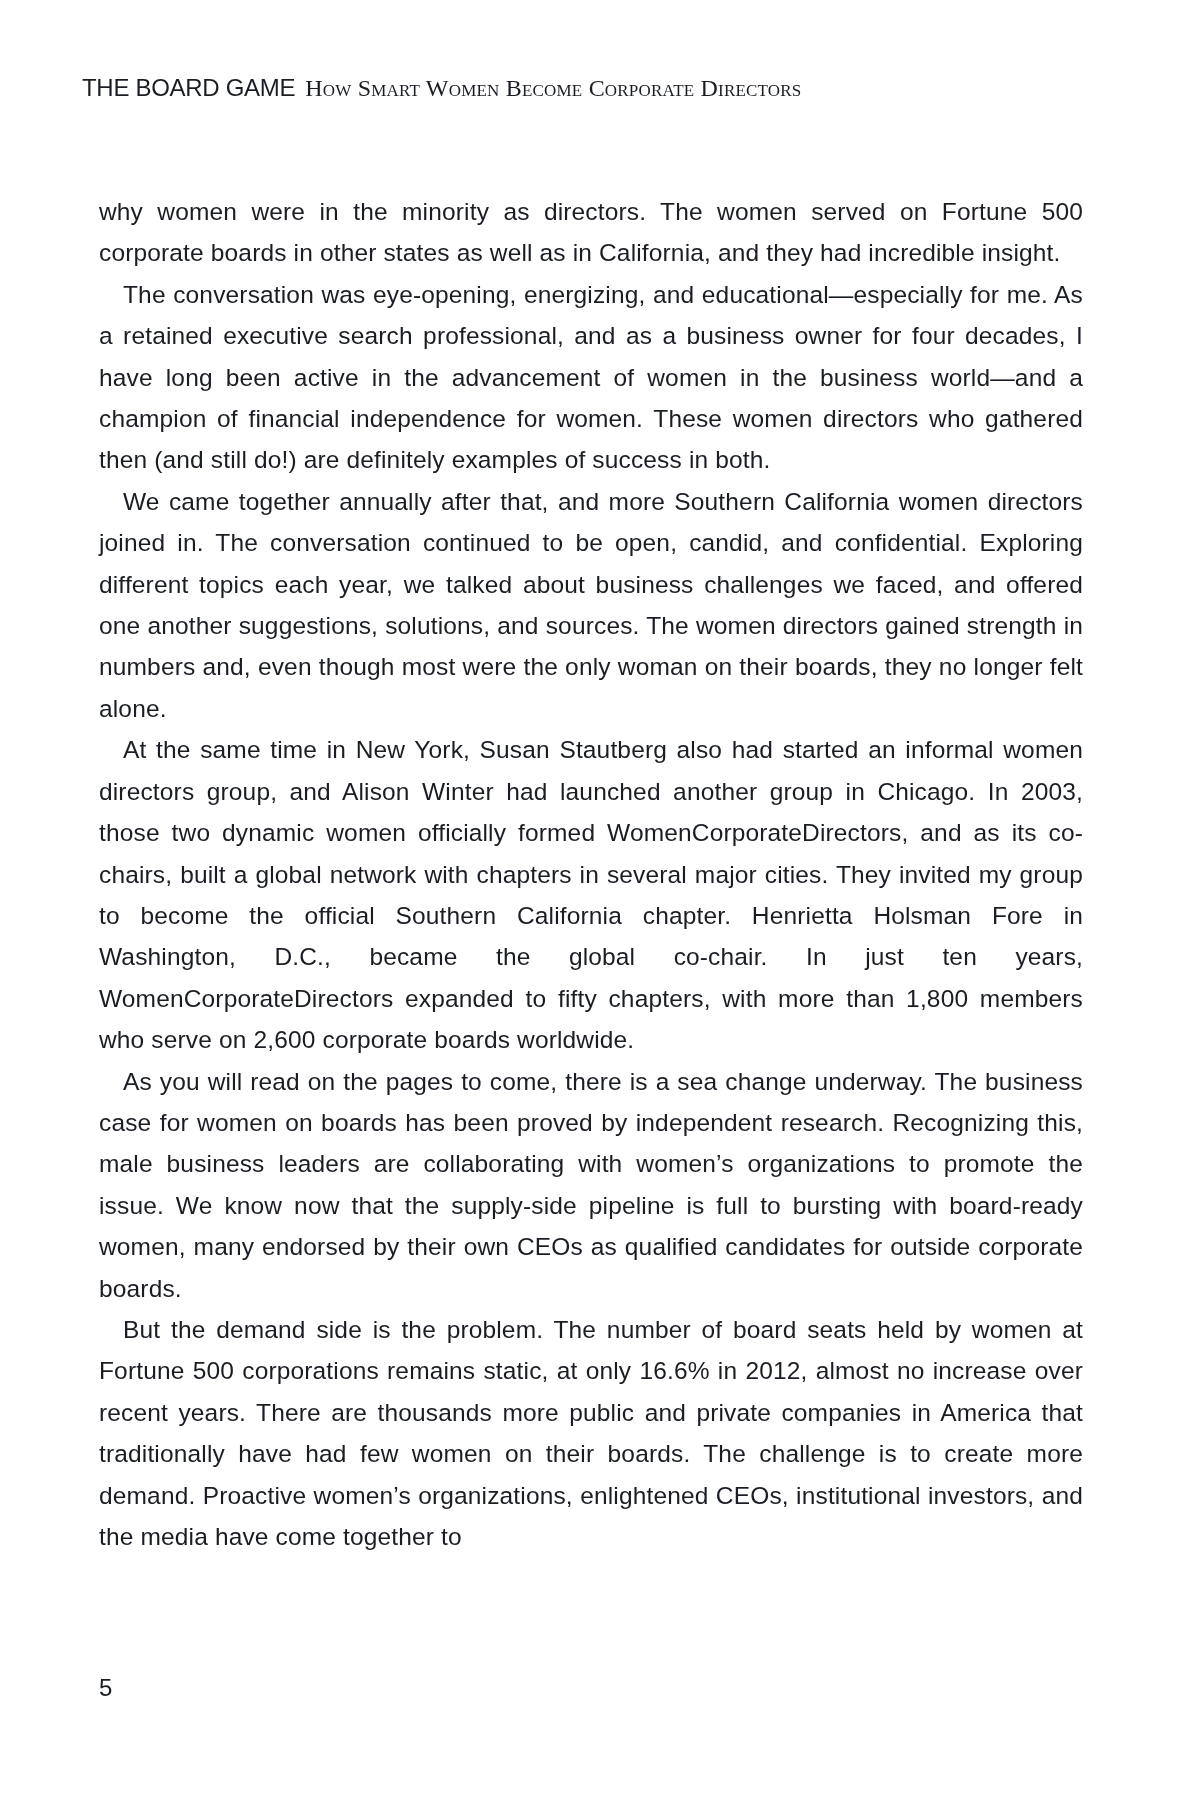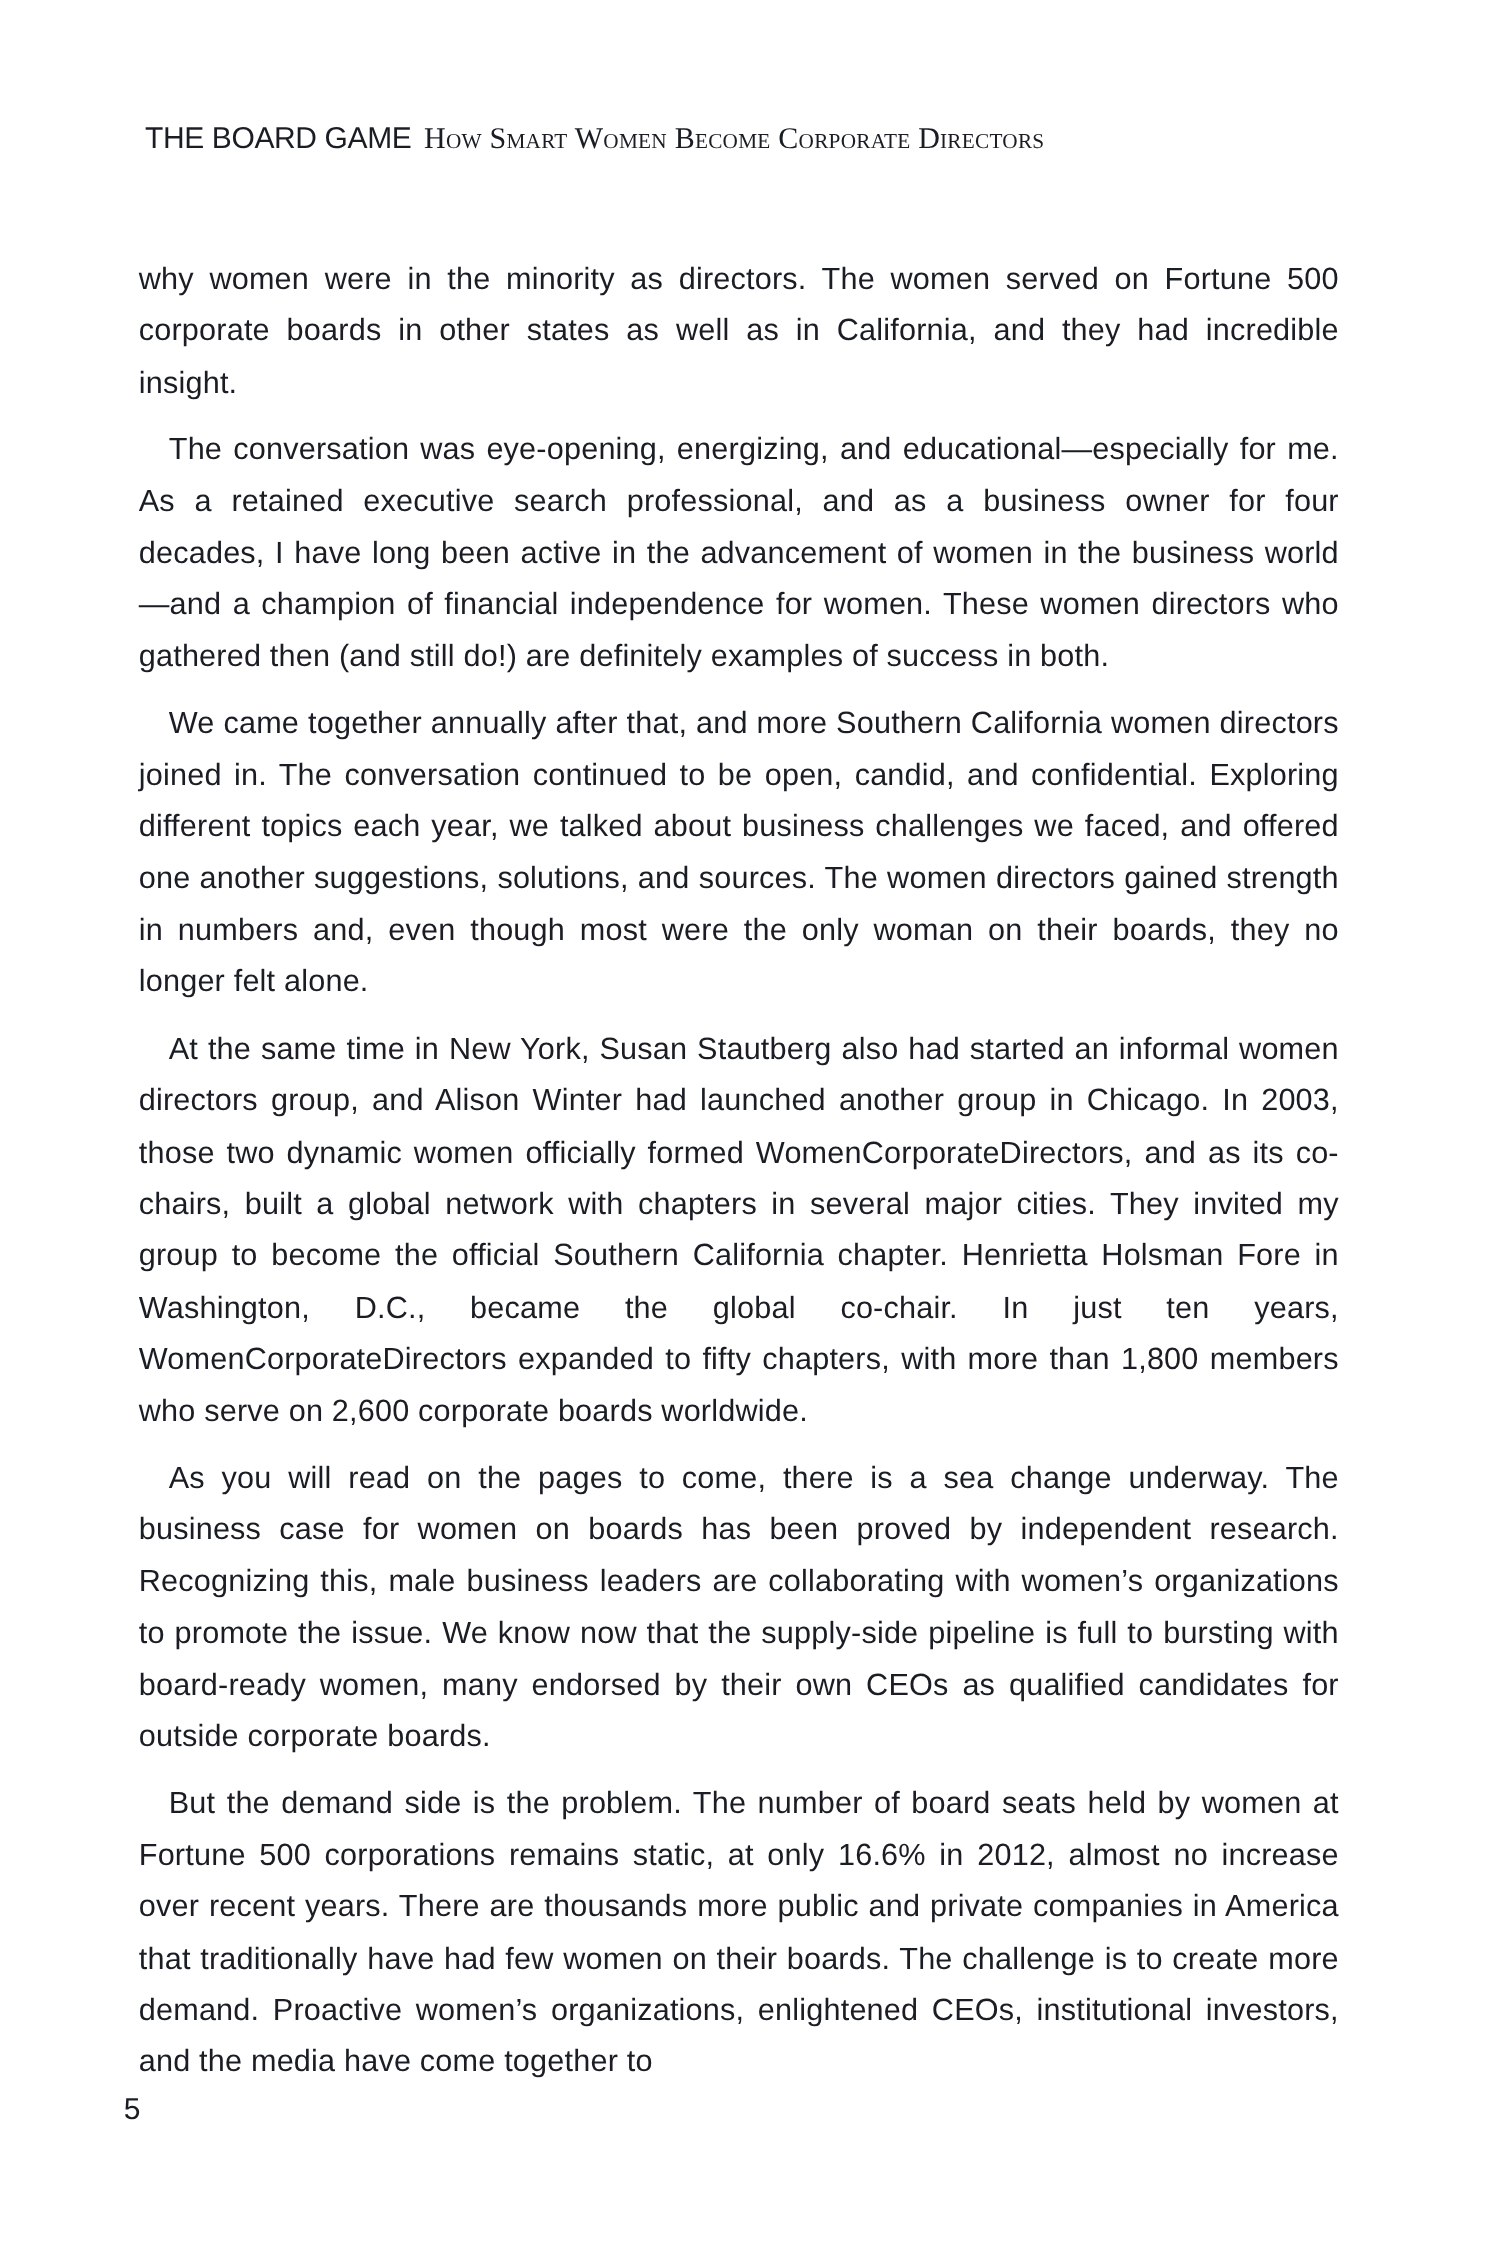--- a/index.html
+++ b/index.html
@@ -1,32 +1,31 @@
 <!DOCTYPE html>
 <html><head>
 <meta charset="utf-8">
 <style>
   html, body { margin: 0; padding: 0; background: #ffffff; }
   body { width: 1200px; height: 1800px; position: relative; overflow: hidden; color: #1a1e24; }
   .running-head {
-    position: absolute; left: 116px; top: 74px;
+    position: absolute; left: 82px; top: 74px;
     font-family: "Liberation Sans", sans-serif; font-size: 24px; letter-spacing: -0.3px;
     white-space: nowrap;
-    margin-top: 23px;
   }
   .running-head .sub {
     font-family: "Liberation Serif", serif; font-variant: small-caps; font-size: 24px;
     margin-left: 10px; letter-spacing: 0.2px;
   }
   .body-text {
     position: absolute; left: 99px; top: 191px; width: 984px;
     font-family: "Liberation Sans", sans-serif; font-size: 24.5px; line-height: 41.4px;
     text-align: justify; letter-spacing: 0.15px;
   }
-  .body-text p { margin: 12px; text-indent: 24px; }
+  .body-text p { margin: 0; text-indent: 24px; }
   .body-text p.first { text-indent: 0; }
   .page-number {
     position: absolute; left: 99px; top: 1674px;
     font-family: "Liberation Sans", sans-serif; font-size: 24px;
   }
 </style>
 </head>
 <body>
 
 <div class="running-head">

